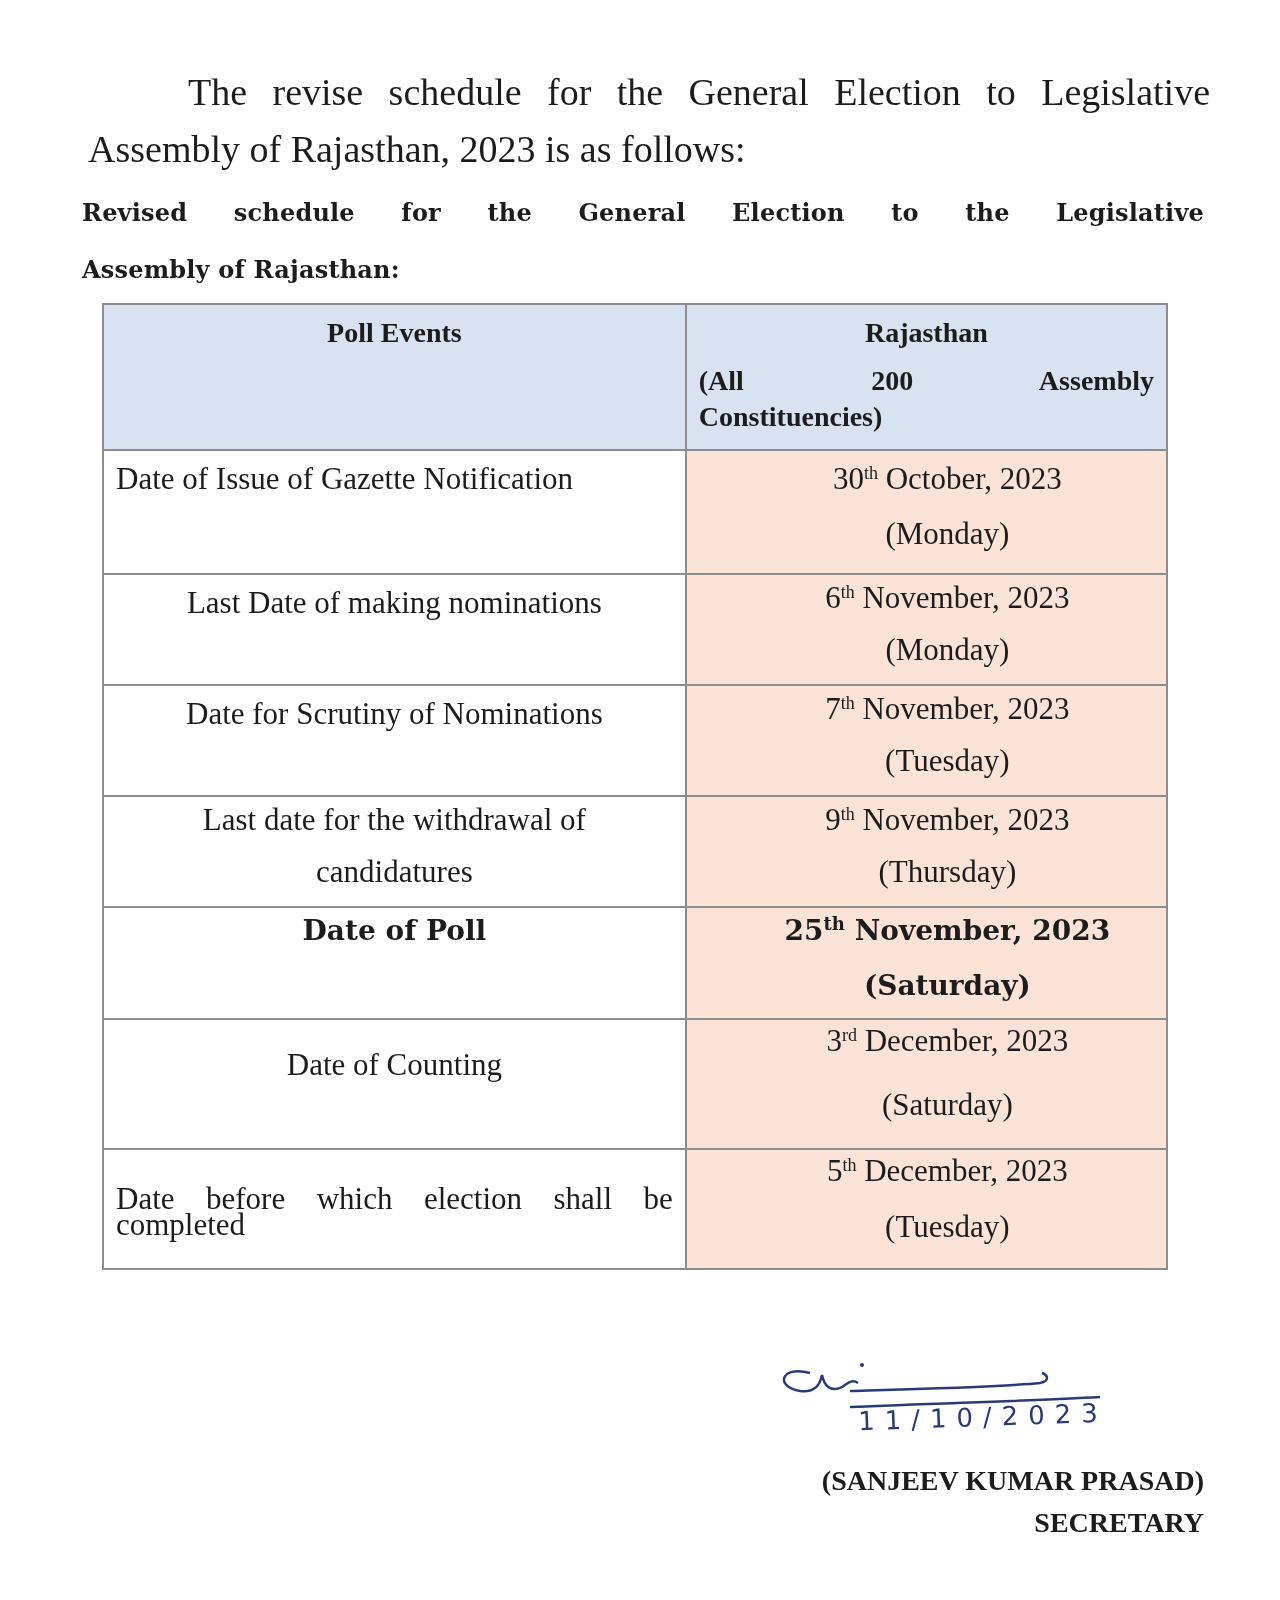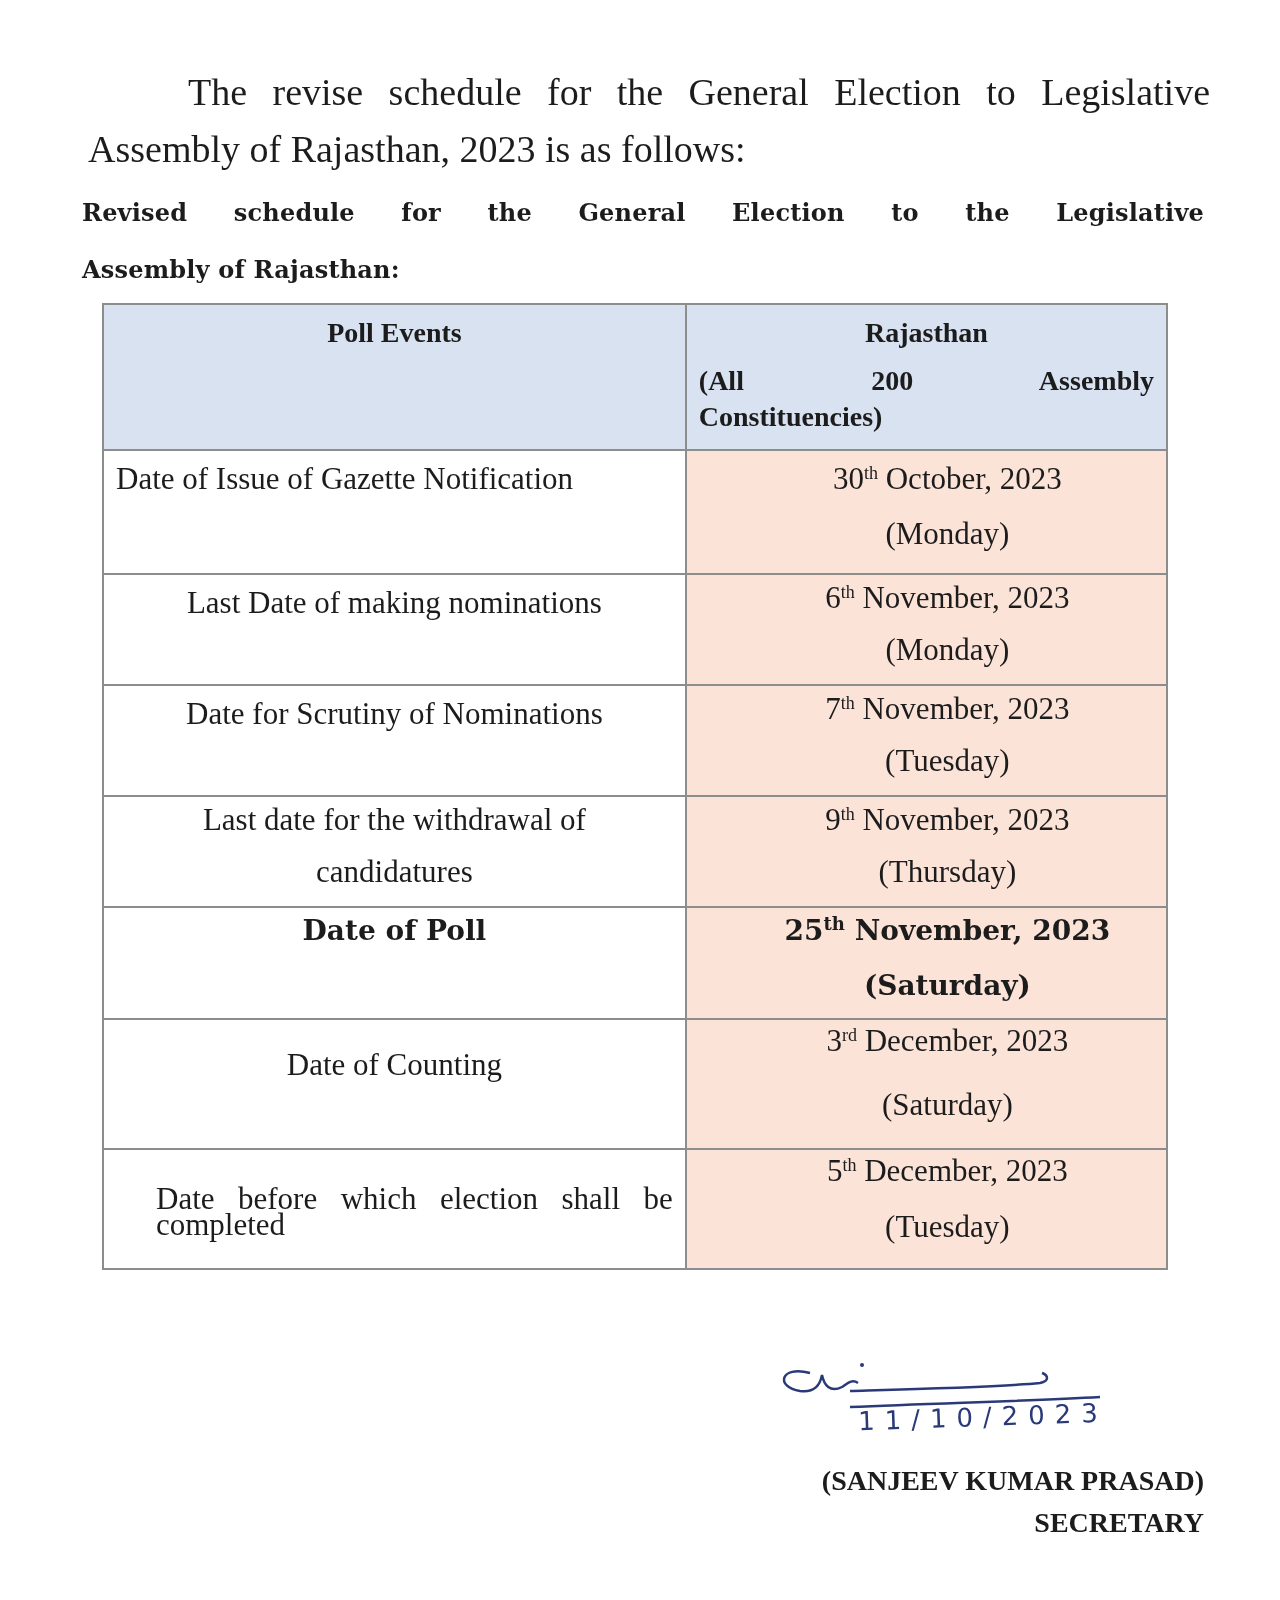--- a/index.html
+++ b/index.html
@@ -13,21 +13,21 @@
   .c1 { width: 582px; }
   .c2 { width: 480px; background: #fbe3d8; }
   td.c1 { background: #ffffff; }
   th .hd1 { display: block; text-align: center; padding-top: 8px; line-height: 40px; }
   th .hd2 { display: block; text-align: justify; text-align-last: justify; padding: 10px 12px 0 12px; line-height: 36px; }
   th .hd3 { display: block; text-align: left; padding: 0 12px 14px 12px; line-height: 36px; }
   .ev { display: block; text-align: center; line-height: 55px; padding-top: 0px; font-family: "Liberation Serif", serif; font-size: 31px; }
   .dt { display: block; text-align: center; line-height: 55px; font-family: "Liberation Serif", serif; font-size: 31px; margin-left: 42px; }
   .dt sup { font-size: 18px; vertical-align: 10px; line-height: 0; }
   .bold { font-weight: bold; font-family: "DejaVu Serif", serif; font-size: 28px; }
-  .left { text-align: justify; padding: 0 12px; line-height: 28px; margin-left: 40px; }
+  .left { text-align: justify; padding: 0 12px; line-height: 28px; }
   .sig { position: absolute; left: 770px; top: 1345px; width: 380px; height: 100px; }
   .name { position: absolute; right: 76px; top: 1460px; text-align: right; font-family: "Liberation Serif", serif; font-weight: bold; font-size: 28px; line-height: 42px; }
 </style>
 </head>
 <body>
 
 <p class="intro">The revise schedule for the General Election to Legislative Assembly of Rajasthan, 2023 is as follows:</p>
 
 <div class="heading">
   <span class="line1">Revised schedule for the General Election to the Legislative</span>

